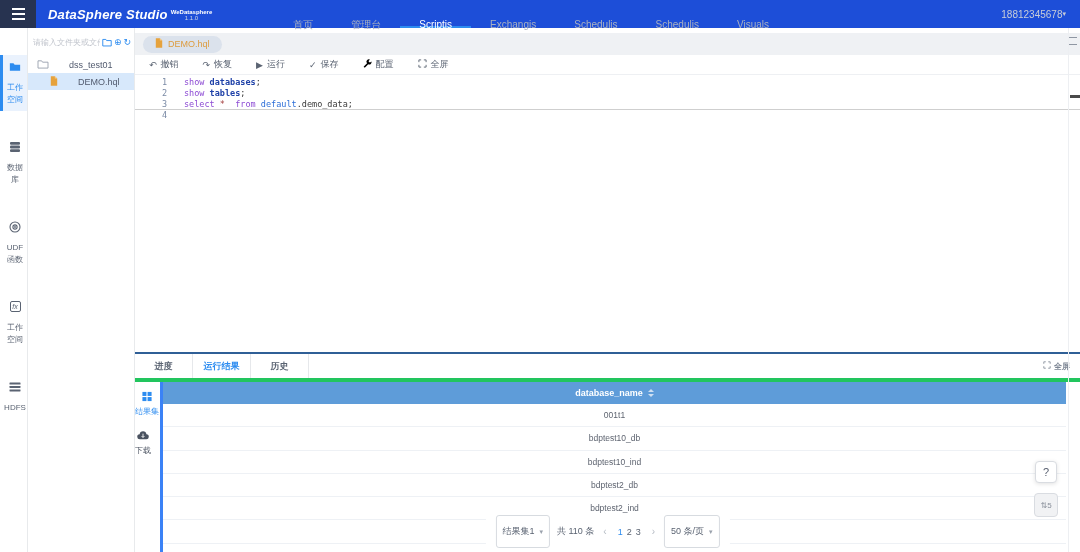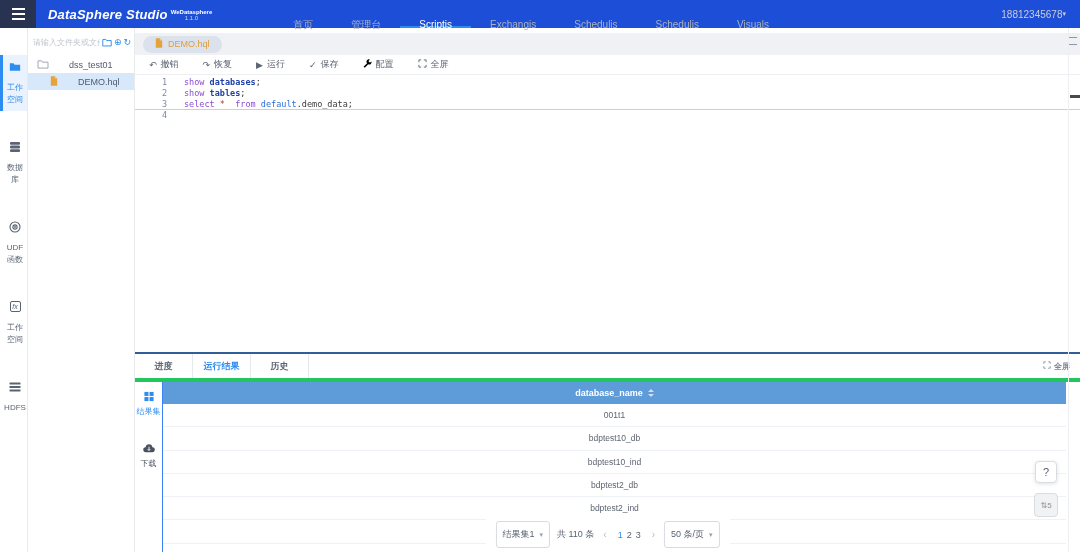--- a/index.html
+++ b/index.html
@@ -77,35 +77,35 @@
   
   .bottom-panel { height:200px; display:flex; flex-direction:column; }
   .panel-divider { height:2px; background:#2f5f96; cursor:row-resize; }
   .result-tabs-row { height:28px; background:#fff; border-bottom:4px solid #22c55e; display:flex; align-items:stretch; font-size:9px;font-weight:bold; }
   .result-tab { width:58px; border-right:1px solid #e6e8eb; display:flex; align-items:center; justify-content:center; color:#5a6372; cursor:pointer; background:#fff; }
   .result-tab.active { color:#2d8cf0; }
   .fullscreen-btn { margin-left:auto; margin-right:10px; display:flex; align-items:center; gap:3px; color:#7d8694; font-size:8px; cursor:pointer; }
   .fullscreen-btn svg { width:8px; height:8px; stroke:currentColor; fill:none; }
 
   .result-body { flex:1; min-height:0; display:flex; position:relative; }
-  .result-rail { width:28px; border-right:1px solid #3b82f6; padding-top:9px; display:flex; flex-direction:column; align-items:center; gap:26px; }
+  .result-rail { width:28px; border-right:3px solid #3b82f6; padding-top:9px; display:flex; flex-direction:column; align-items:flex-start; gap:13px; }
   .rr-item { display:flex; flex-direction:column; align-items:center; gap:2px; font-size:8px; color:#4a5260; cursor:pointer; }
   .rr-item.active { color:#2d8cf0; }
   .rr-item svg { width:12px; height:11px; fill:currentColor; }
 
   .result-table { flex:1; margin-right:14px; overflow:hidden; }
   .thead { height:22px; background:#5e9cd9; color:#fff; display:flex; align-items:center; justify-content:center; font-size:9px; font-weight:700; cursor:pointer; }
   .sort { display:inline-flex; flex-direction:column; gap:1.5px; margin-left:5px; }
   .sort i { width:0; height:0; border-left:3px solid transparent; border-right:3px solid transparent; }
   .sort .up { border-bottom:3.5px solid #cfe0f2; }
   .sort .dn { border-top:3.5px solid #cfe0f2; }
   .trow { height:23.3px; border-bottom:1px solid #eef1f5; display:flex; align-items:center; justify-content:center; font-size:8.5px; color:#5e6470; background:#fff; }
 
   .pagination { position:absolute; bottom:2px; left:50%; transform:translateX(-50%); background:#fff; display:flex; align-items:center; gap:7px; font-size:9px; color:#5a6372; padding:2px 10px; z-index:3; white-space:nowrap; }
-  .select-box { border:1px solid #d7dbe0; border-radius:3px; height:27px; padding:0 6px; display:flex; align-items:center; gap:5px; cursor:pointer; background:#fff; }
+  .select-box { border:1px solid #d7dbe0; border-radius:3px; height:33px; padding:0 6px; display:flex; align-items:center; gap:5px; cursor:pointer; background:#fff; }
   .select-box .caret { color:#9aa1ac; }
   .pg-arrow { color:#b6bcc5; cursor:pointer; font-size:10px; padding:0 2px; }
   .page-num { min-width:14px; text-align:center; cursor:pointer; color:#5a6372; padding:0 2px; }
   .page-num.active { color:#2d8cf0; }
 
   
   .help-btn { position:absolute; left:1035px; top:461px; width:22px; height:22px; background:#fff; border:1px solid #d9dce1; border-radius:4px; box-shadow:0 1px 4px rgba(0,0,0,.12); display:flex; align-items:center; justify-content:center; font-size:11px; color:#596070; cursor:pointer; z-index:20; }
   .counter-btn { position:absolute; left:1034px; top:493px; width:24px; height:24px; background:#f1f2f4; border:1px solid #d9dce1; border-radius:4px; display:flex; align-items:center; justify-content:center; font-size:8px; color:#8a909b; cursor:pointer; z-index:20; }
   .right-gutter { position:absolute; top:28px; right:11px; bottom:0; width:1px; background:#edeff2; z-index:1; }
 </style>

